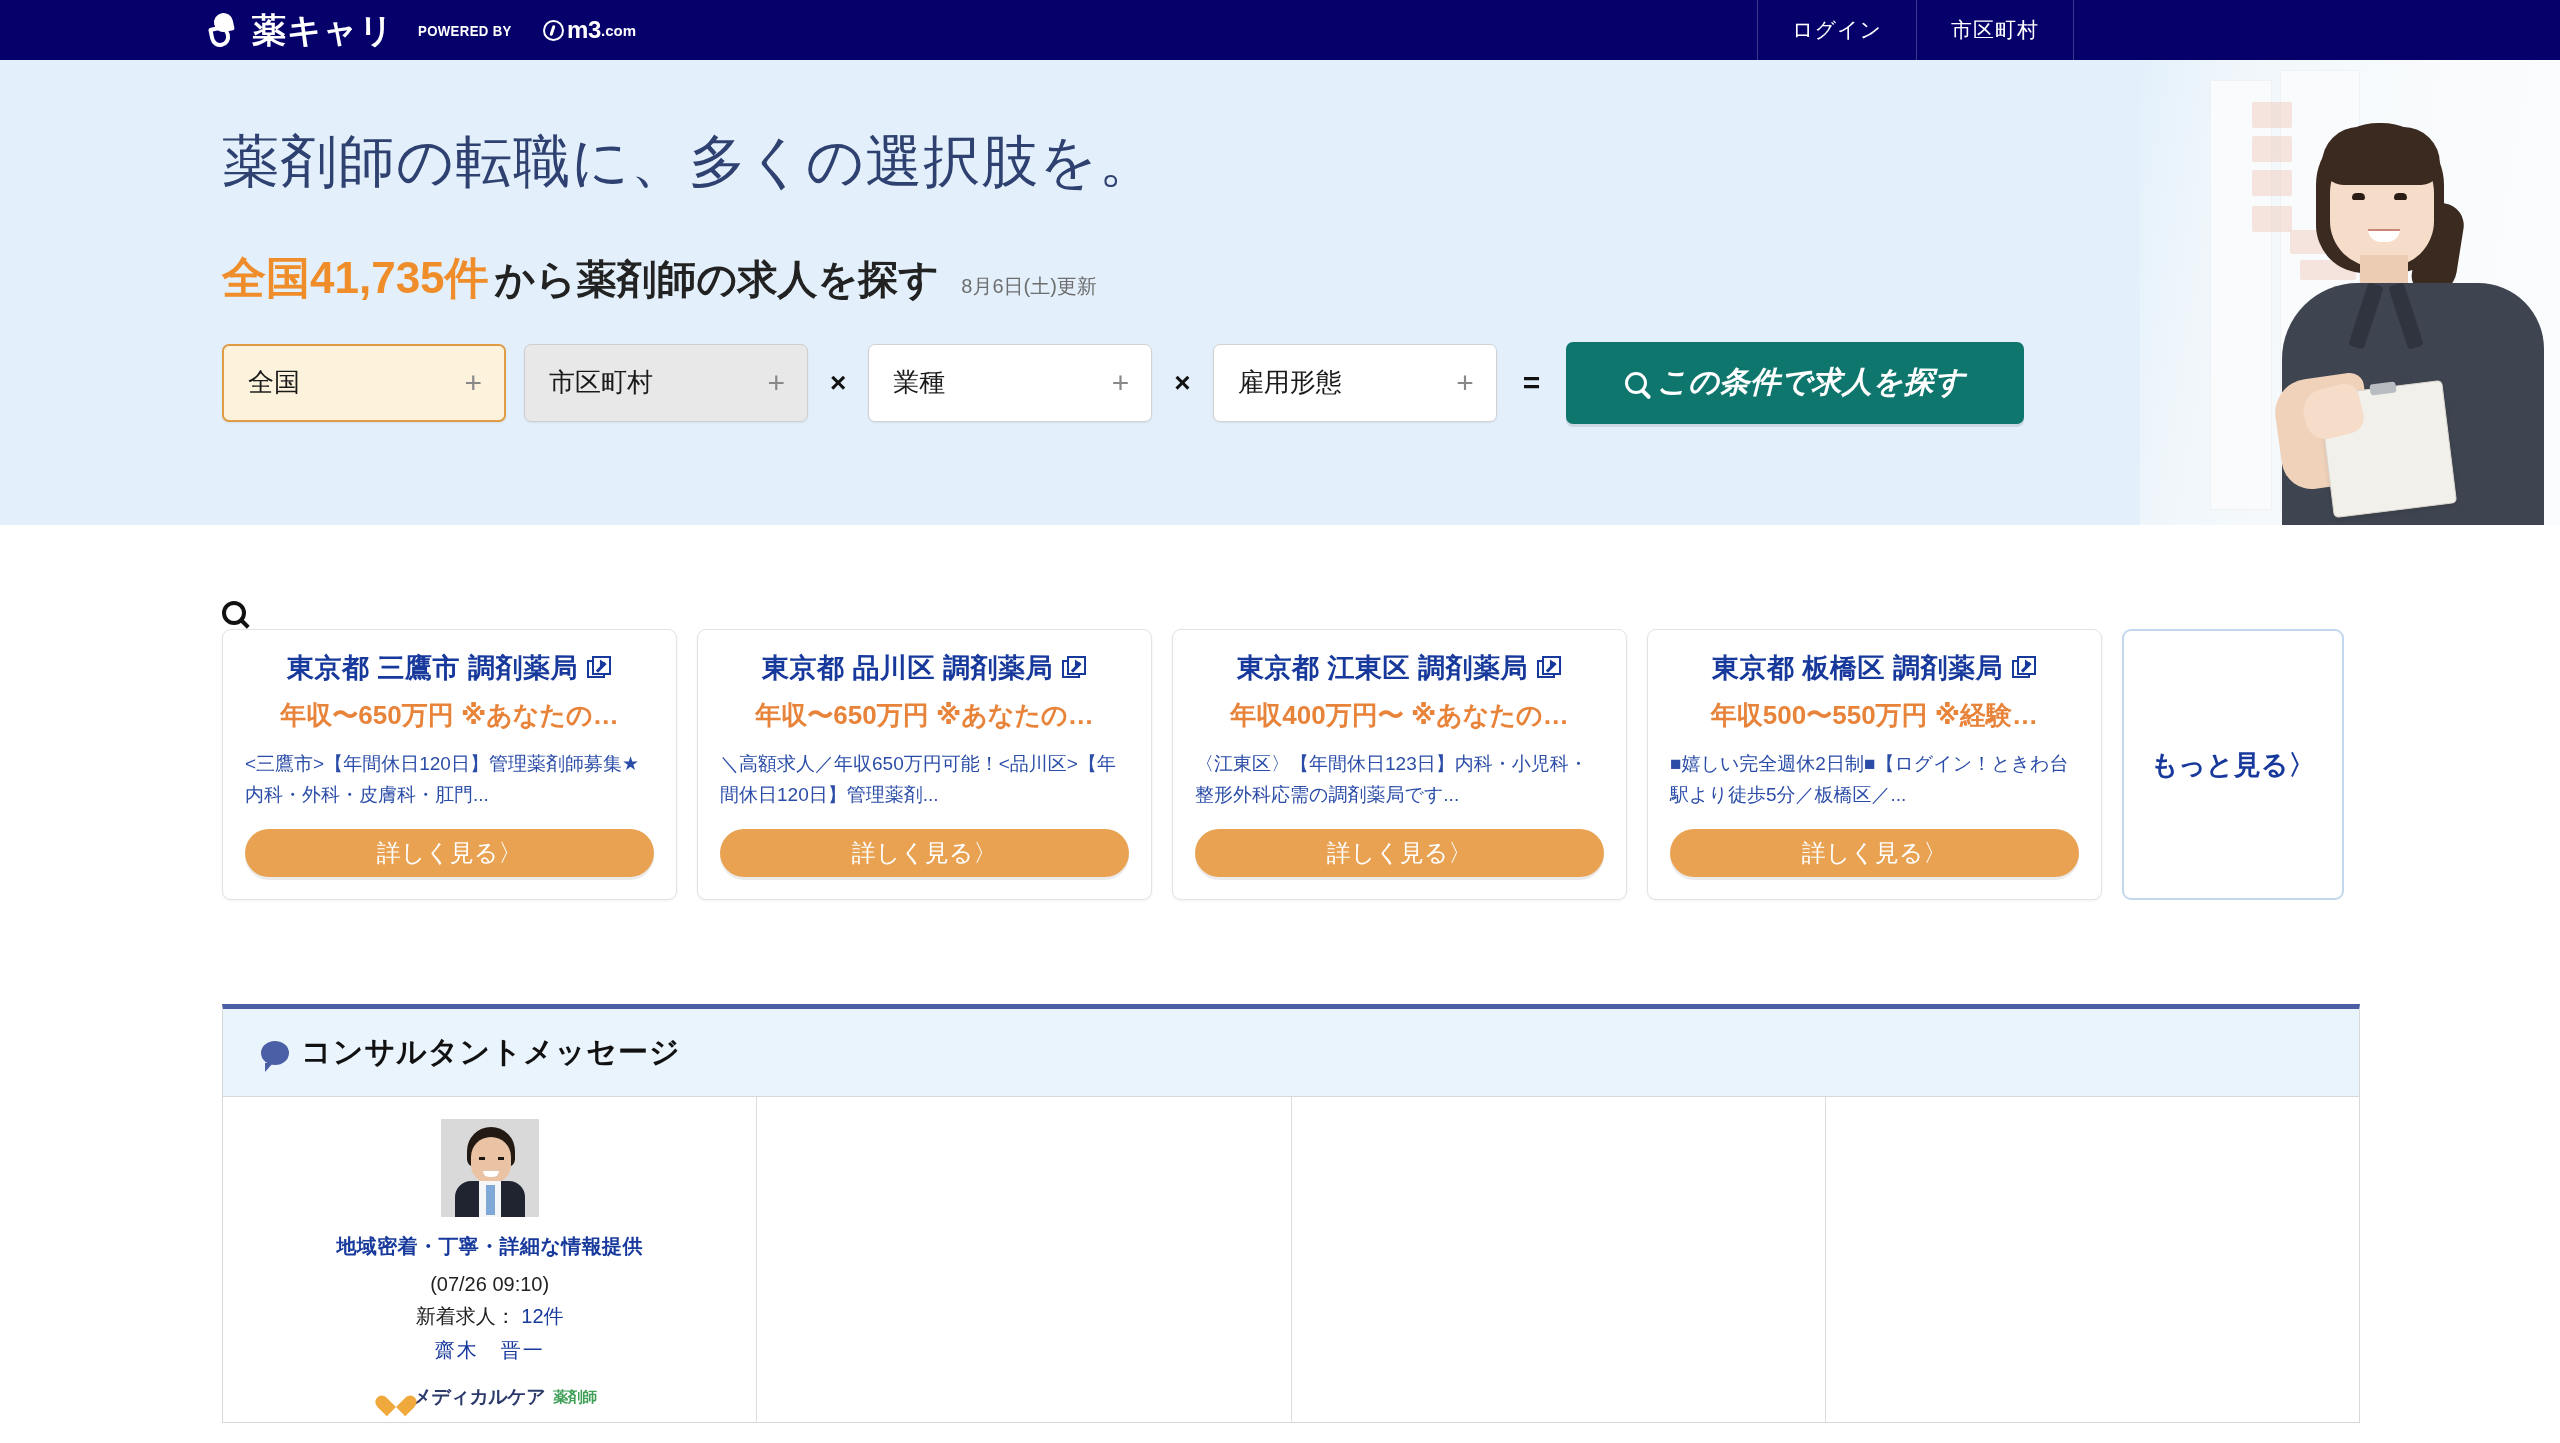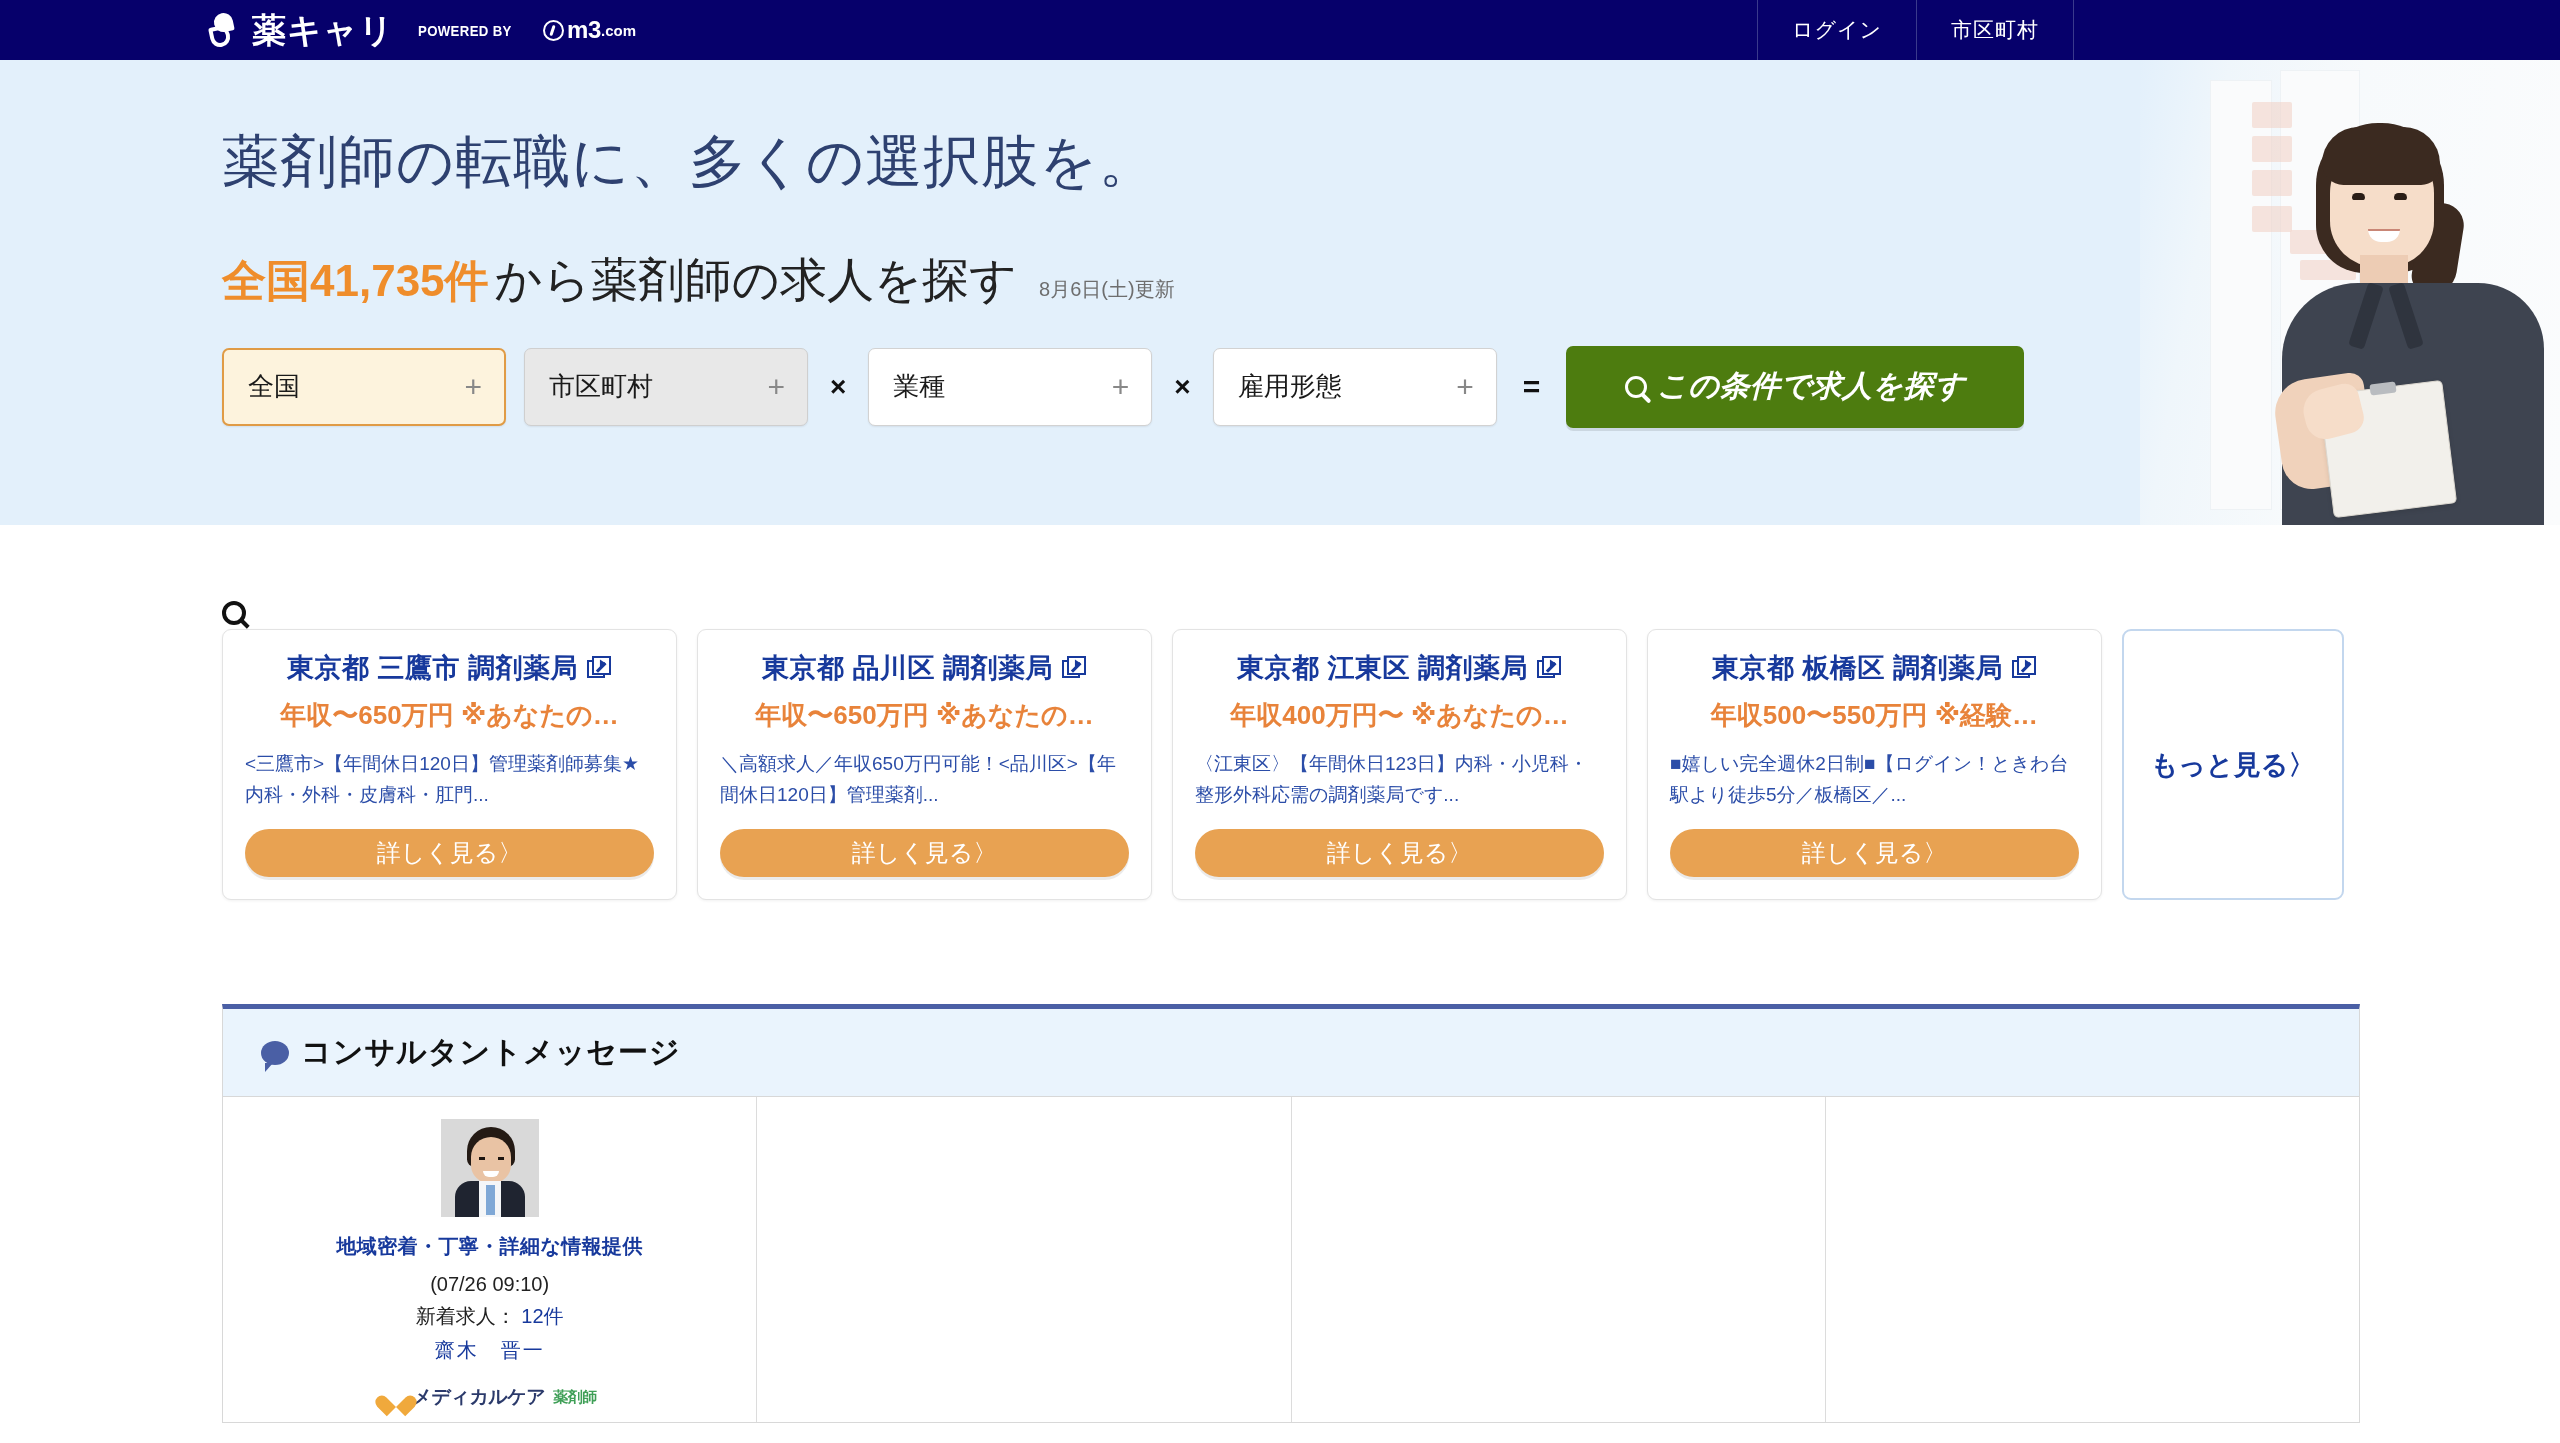--- a/index.html
+++ b/index.html
@@ -298,22 +298,22 @@
     display: flex;
     align-items: baseline;
   }
   .hero-count {
     font-size: 44px;
     font-weight: 700;
     color: #ef8d2b;
     letter-spacing: 0px;
   }
   .hero-count-tail {
-    font-size: 47px;
-    font-weight: 400;
+    font-size: 40px;
+    font-weight: 700;
     color: #222222;
     margin-left: 6px;
     letter-spacing: 0px;
   }
   .hero-updated {
     font-size: 20px;
     color: #6e6e6e;
     margin-left: 22px;
     letter-spacing: 0;
   }
@@ -365,21 +365,21 @@
   }
   .op-eq {
     font-size: 30px;
     font-weight: 700;
     color: #111111;
     margin: 0 26px;
   }
   .search-btn {
     width: 458px;
     height: 82px;
-    background: #4d7c0f;
+    background: #0f766e;
     border: none;
     border-radius: 7px;
     color: #ffffff;
     font-size: 30px;
     font-weight: 700;
     font-style: italic;
     display: flex;
     align-items: center;
     justify-content: center;
     gap: 10px;

